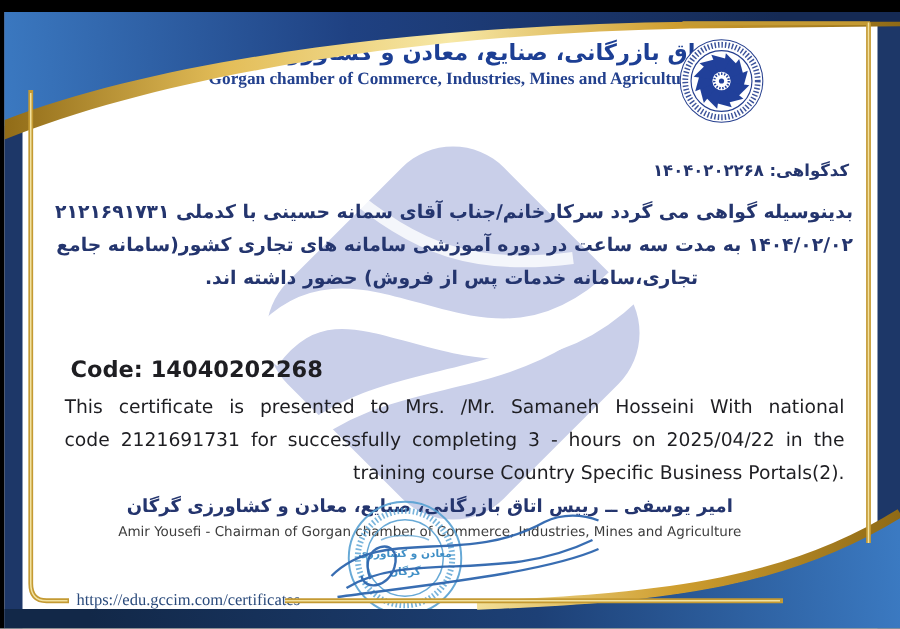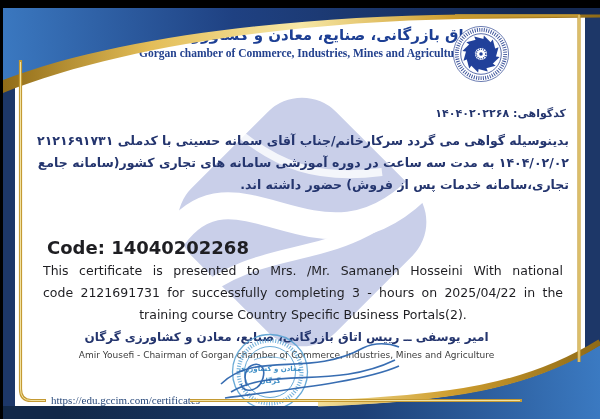--- a/index.html
+++ b/index.html
@@ -12,26 +12,26 @@
   .watermark{position:absolute;left:165px;top:76px;z-index:1;}
   .content{position:absolute;inset:0;z-index:10;}
   
   .hdr{position:absolute;left:0;right:0;top:17px;text-align:center;}
   .hdr-fa{font-size:15px;font-weight:bold;color:#1d3f94;line-height:20px;}
   .hdr-en{font-family:"Liberation Serif",serif;font-weight:bold;font-size:11.5px;color:#23418e;line-height:15px;margin-top:1px;}
   .logo{position:absolute;left:449px;top:17px;width:58px;height:58px;}
   
   .fa-code{position:absolute;right:34px;top:99px;font-size:11px;font-weight:bold;color:#24356e;direction:rtl;}
   .fa-para{position:absolute;left:30px;right:31px;top:122px;direction:rtl;color:#24356e;font-weight:bold;font-size:12.5px;}
-  .fa-para .ln{height:22px;line-height:22px;white-space:nowrap;overflow:hidden;text-align:right;}
+  .fa-para .ln{height:22px;line-height:22px;white-space:nowrap;overflow:hidden;text-align:center;}
   .stretch{text-align:justify !important;text-align-last:justify;}
   
-  .en-code{position:absolute;left:44px;top:229px;font-size:18px;font-weight:bold;color:#1e1e22;}
+  .en-code{position:absolute;left:44px;top:229px;font-size:15px;font-weight:bold;color:#1e1e22;}
   .en-para{position:absolute;left:40px;right:37px;top:252px;font-size:12.5px;font-weight:normal;color:#1e1e22;}
-  .en-para .ln{height:22px;line-height:22px;white-space:nowrap;overflow:hidden;text-align:center;}
+  .en-para .ln{height:22px;line-height:22px;white-space:nowrap;overflow:hidden;text-align:right;}
   
   .sig{position:absolute;left:0;right:30px;top:321px;text-align:center;z-index:11;}
   .sig-fa{font-size:12px;font-weight:bold;color:#24356e;direction:rtl;line-height:17px;}
   .sig-en{font-size:9px;color:#3c3c3c;line-height:12px;margin-top:3px;}
   .stamp{position:absolute;left:217px;top:322px;z-index:12;}
   .scribble{position:absolute;left:208px;top:322px;z-index:13;}
   
   .url{position:absolute;left:48px;top:386px;font-family:"Liberation Serif",serif;font-size:11px;color:#2a4a7b;z-index:11;}
 </style>
 </head>

